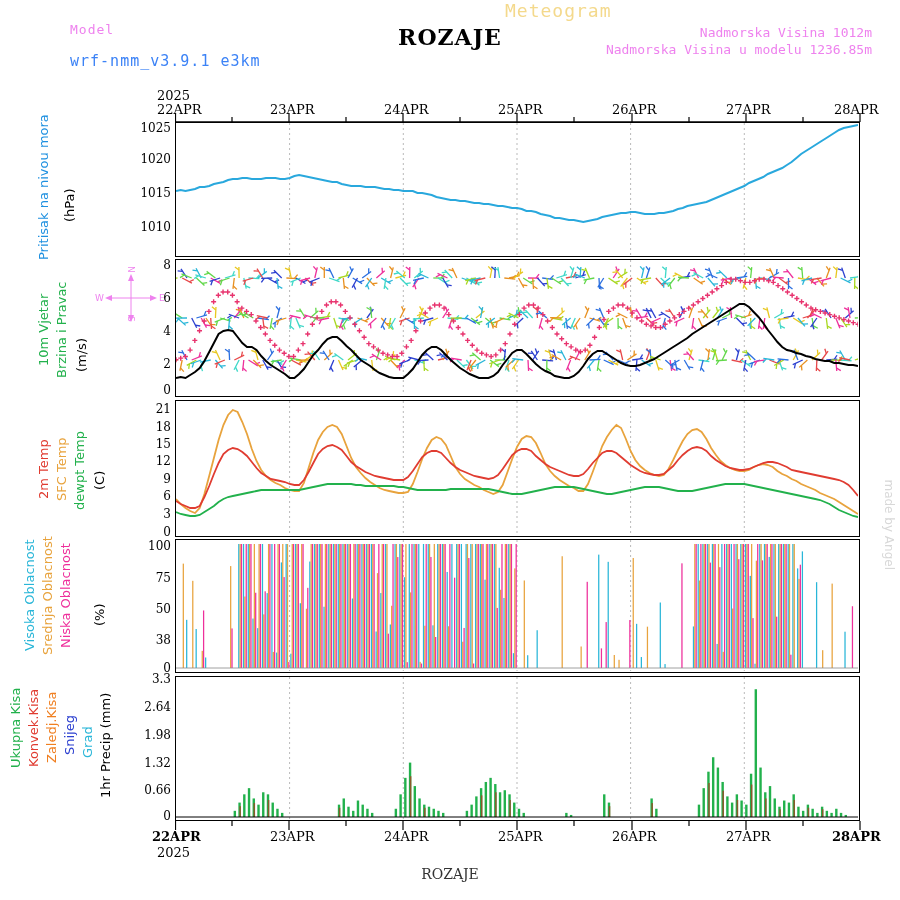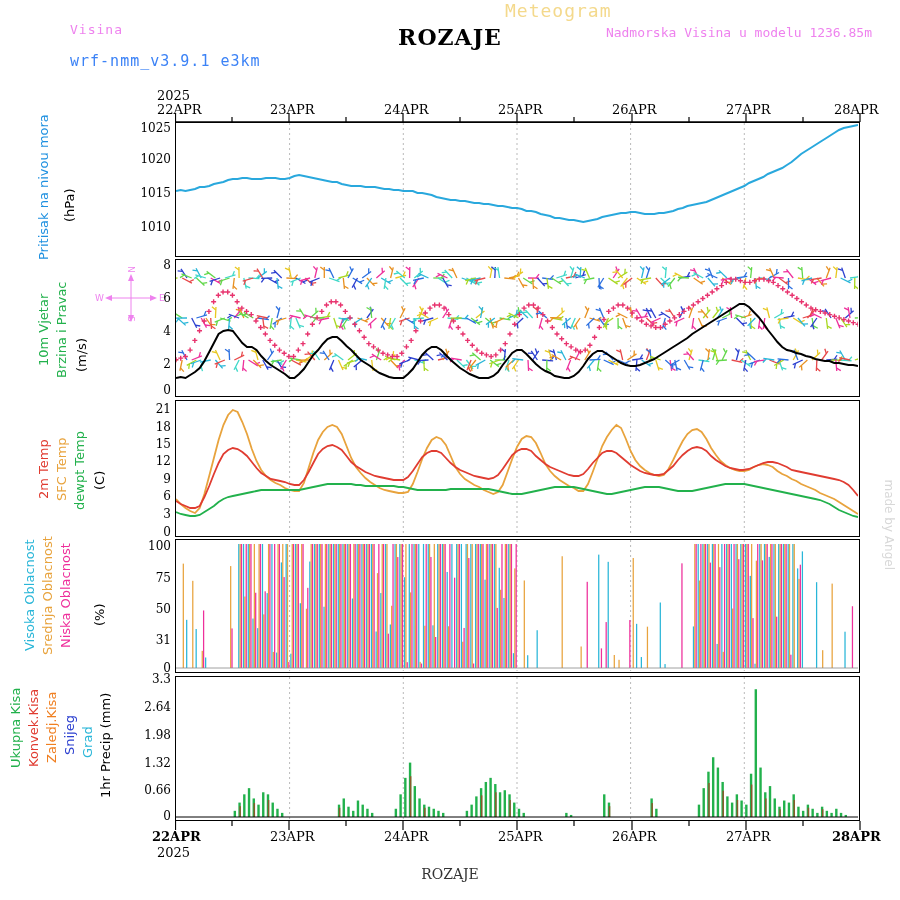--- a/index.html
+++ b/index.html
@@ -32,24 +32,25 @@
   #bottom-title{left:0;top:866px;width:900px;text-align:center;font-size:14px;font-family:"DejaVu Serif",serif;color:#333;}
 
   svg{display:block;}
   .wind-compass{position:absolute;left:95px;top:268px;width:72px;height:60px;}
   .wind-compass span{position:absolute;font-size:9px;color:#ee82ee;}
 </style>
 </head>
 <body>
 
 <div class="abs mono" id="meteogram-label">Meteogram</div>
-<div class="abs mono" id="model-label">Visina</div>
+<div class="abs mono" id="model-label">Model</div>
 <div class="abs mono" id="model-name">wrf-nmm_v3.9.1 e3km</div>
 <div class="abs" id="title">ROZAJE</div>
 <div class="abs mono" id="meta">
+  <div>Nadmorska Visina 1012m</div>
   <div>Nadmorska Visina u modelu 1236.85m</div>
 </div>
 <div class="abs" id="made-by">made by Angel</div>
 
 <div class="abs top-year">2025</div>
 <div class="abs toplab" style="left:157px">22APR</div>
 <div class="abs toplab" style="left:270px">23APR</div>
 <div class="abs toplab" style="left:384px">24APR</div>
 <div class="abs toplab" style="left:498px">25APR</div>
 <div class="abs toplab" style="left:612px">26APR</div>
@@ -2052,21 +2053,21 @@
 
 <div class="vlabel" style="left:22px;top:538px;height:115px;color:#29b6d8;">Visoka Oblacnost</div>
 <div class="vlabel" style="left:40px;top:534px;height:124px;color:#e8a33d;">Srednja Oblacnost</div>
 <div class="vlabel" style="left:58px;top:540px;height:112px;color:#ee2f9b;">Niska Oblacnost</div>
 <div class="vlabel" style="left:92px;top:595px;height:40px;color:#000;">(%)</div>
 
 <div class="panel" id="panel-clouds" style="top:539px;height:134px;">
   <div class="ytick" style="top:6px;margin-left:16px;">100</div>
   <div class="ytick" style="top:38px;">75</div>
   <div class="ytick" style="top:69px;">50</div>
-  <div class="ytick" style="top:100px;">31</div>
+  <div class="ytick" style="top:100px;">38</div>
   <div class="ytick" style="top:128px;">0</div>
 
   <svg width="682" height="131" viewBox="0 0 682 131" preserveAspectRatio="none">
     <g stroke="#b9b9b9" stroke-width="1" stroke-dasharray="2,3">
       <line x1="113.6" y1="0" x2="113.6" y2="131"></line>
         <line x1="227.3" y1="0" x2="227.3" y2="131"></line>
       <line x1="341" y1="0" x2="341" y2="131"></line>
         <line x1="454.6" y1="0" x2="454.6" y2="131"></line>
       <line x1="568.3" y1="0" x2="568.3" y2="131"></line>
     </g>

